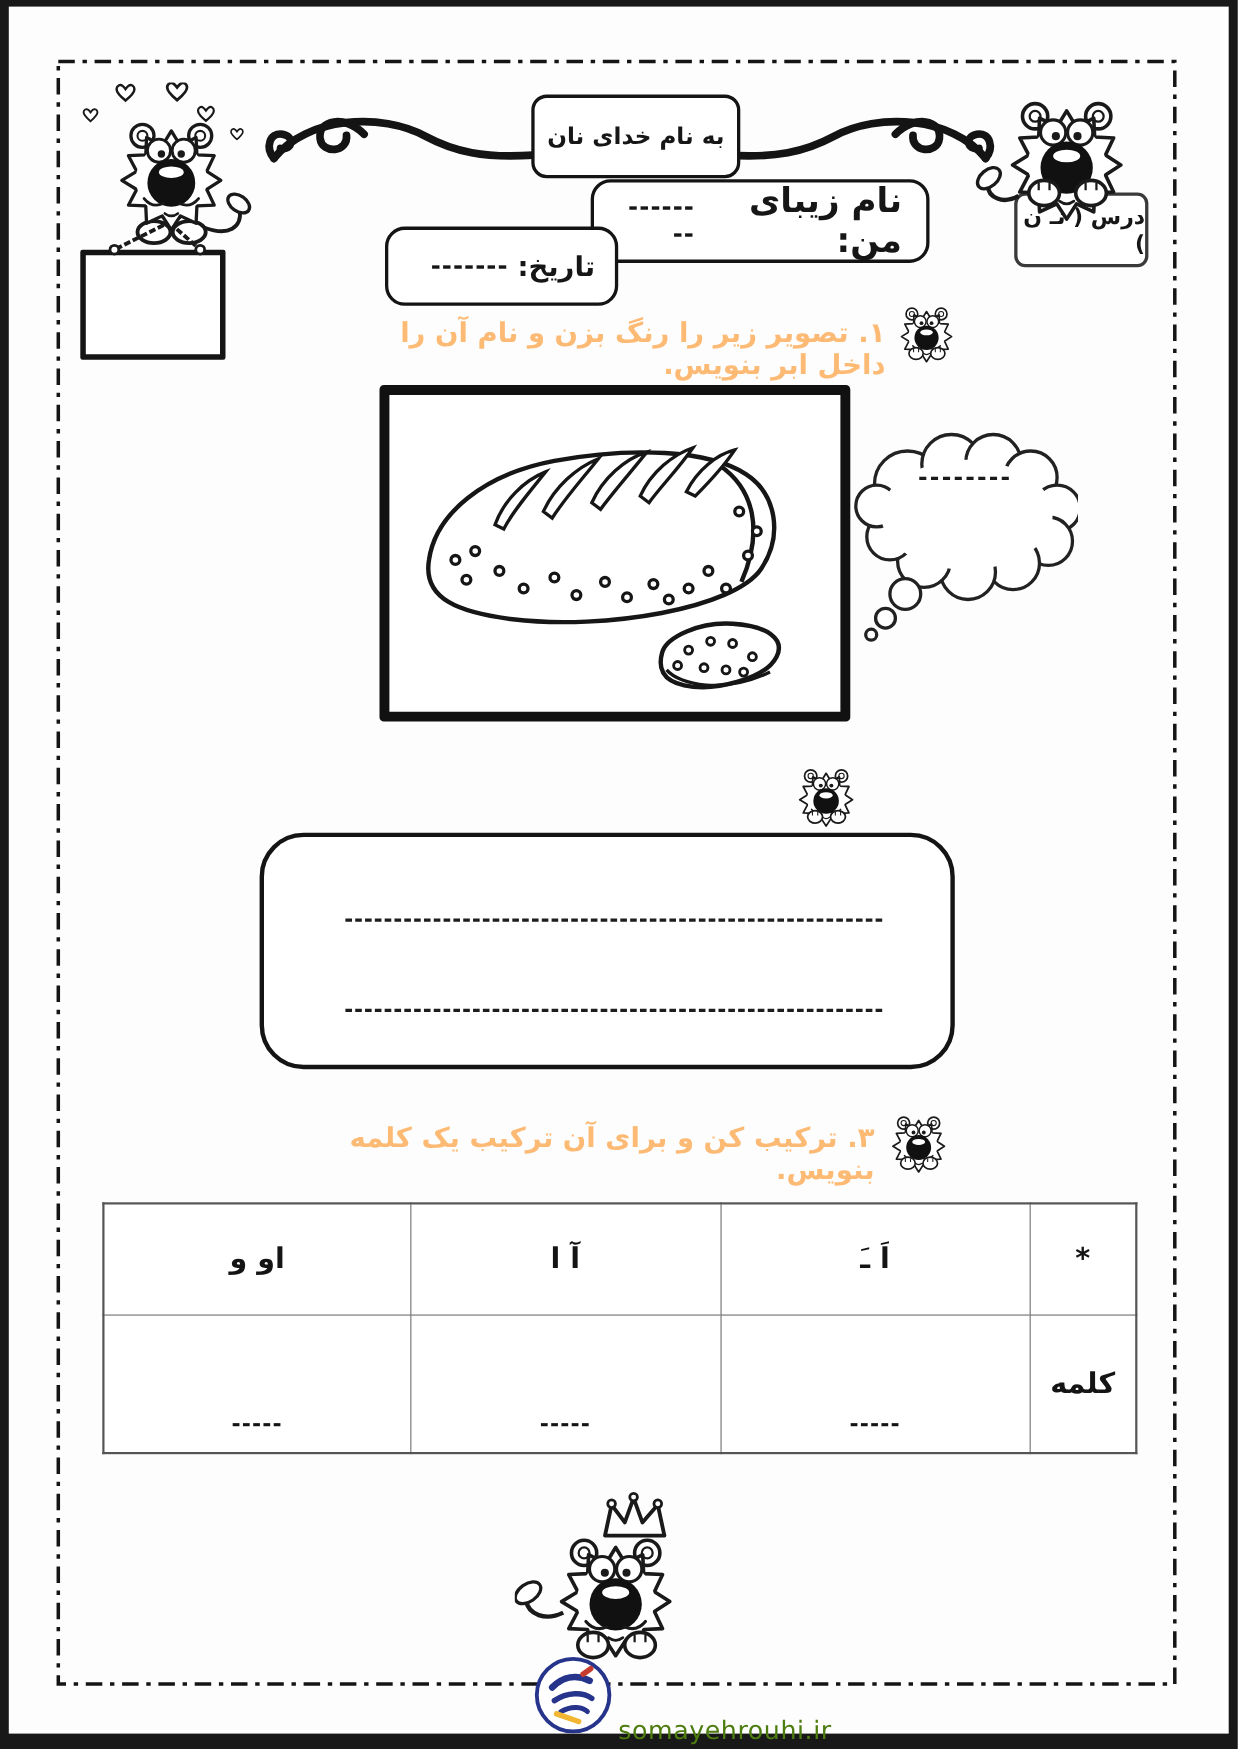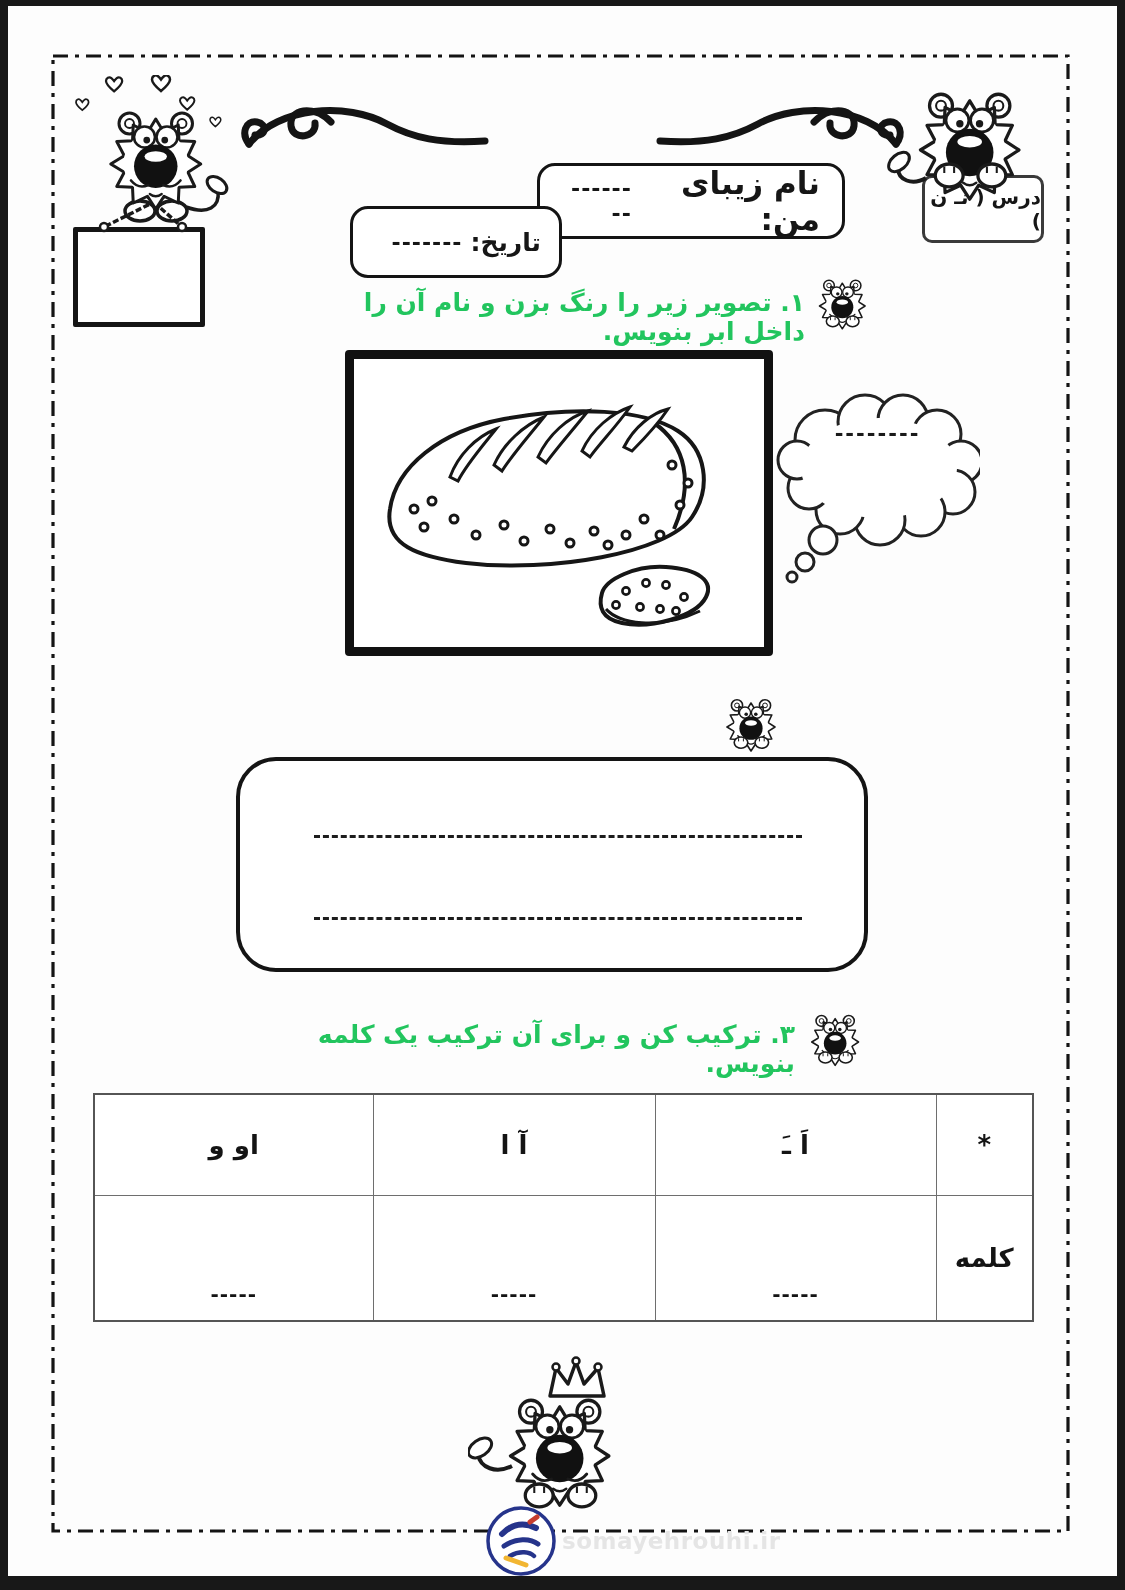--- a/index.html
+++ b/index.html
@@ -11,36 +11,36 @@
   .rtl { direction:rtl; unicode-bidi:embed; }
   .bold { font-weight:bold; }
 
   .banner-box { border:3.5px solid #141414; border-radius:14px; background:#fff;
                 display:flex; align-items:center; justify-content:center; }
   .pill-box  { border:3px solid #141414; border-radius:18px; background:#fff;
                display:flex; align-items:center; }
   .lesson-box{ border:3px solid #3a3a3a; border-radius:10px; background:#fff;
                display:flex; align-items:center; justify-content:flex-start; }
 
-  .ex-heading { font-weight:bold; font-size:25px; color:#22c55e; direction:rtl; text-align:right; }
+  .ex-heading { font-weight:bold; font-size:25px; color:#fdba74; direction:rtl; text-align:right; }
 
   .frame { border:9px solid #111; border-radius:4px; background:#fff; }
 
   .writing-box { border:4px solid #141414; border-radius:40px; background:#fff; }
   .blank-rule { border-top:3.5px dashed #1d1d1d; }
 
   table.combo { border-collapse:collapse; width:939px; height:229px; direction:rtl;
                 background:#fff; border:2px solid #555; table-layout:fixed; }
   table.combo th, table.combo td { border:1.6px solid #6e6e6e; text-align:center; color:#141414; }
   table.combo th { font-size:26px; font-weight:bold; }
   .row-label { font-size:26px; font-weight:bold; }
   .cell-blank { vertical-align:bottom; padding-bottom:14px; font-size:20px; font-weight:bold;
                 letter-spacing:1px; color:#2a2a2a; }
 
-  .footer-site { font-weight:bold; font-size:23px; color:#e5e5e5; letter-spacing:0.5px; }
+  .footer-site { font-weight:normal; font-size:23px; color:#4d7c0f; letter-spacing:0.5px;margin-top:33px; }
   .cloud-blank { font-weight:bold; font-size:21px; letter-spacing:2px; color:#1a1a1a; text-align:center; }
 </style>
 </head>
 <body>
 
 <div class="screen">
 
   <svg width="0" height="0" style="position:absolute" aria-hidden="true">
     <defs>
       <g id="lion-head">
@@ -79,20 +79,23 @@
     <g fill="none" stroke="#141414" stroke-width="7" stroke-linecap="round">
       <path d="M14,62 C44,24 112,20 152,42 C178,56 205,62 250,59"></path>
       <path d="M14,62 C6,52 10,38 22,40 C33,42 31,55 20,53"></path>
       <path d="M96,40 C78,22 54,27 56,44 C58,59 82,56 80,41"></path>
       <path d="M661,62 C631,24 563,20 523,42 C497,56 470,62 425,59"></path>
       <path d="M661,62 C669,52 665,38 653,40 C642,42 644,55 655,53"></path>
       <path d="M579,40 C597,22 621,27 619,44 C617,59 593,56 595,41"></path>
     </g>
   </svg>
 
+  <div class="abs banner-box" style="left:483px;top:86px;width:190px;height:76px">
+    <span class="rtl bold ink" style="font-size:21px">به نام خدای نان</span>
+  </div>
 
   <div class="abs" style="left:60px;top:75px;width:182px;height:268px">
     <div class="abs" style="left:13px;top:152px;width:132px;height:100px;border:5px solid #151515;background:#fff;border-radius:2px"></div>
     <svg class="abs" style="left:0;top:0" width="182" height="268">
       <use href="#heart" transform="translate(46,2) scale(0.9)"></use>
       <use href="#heart" transform="translate(92,0)"></use>
       <use href="#heart" transform="translate(16,24) scale(0.7)"></use>
       <use href="#heart" transform="translate(120,22) scale(0.8)"></use>
       <use href="#heart" transform="translate(150,42) scale(0.6)"></use>
       <path d="M126,132 C148,140 160,132 158,116" fill="none" stroke="#1a1a1a" stroke-width="3.5"></path>

